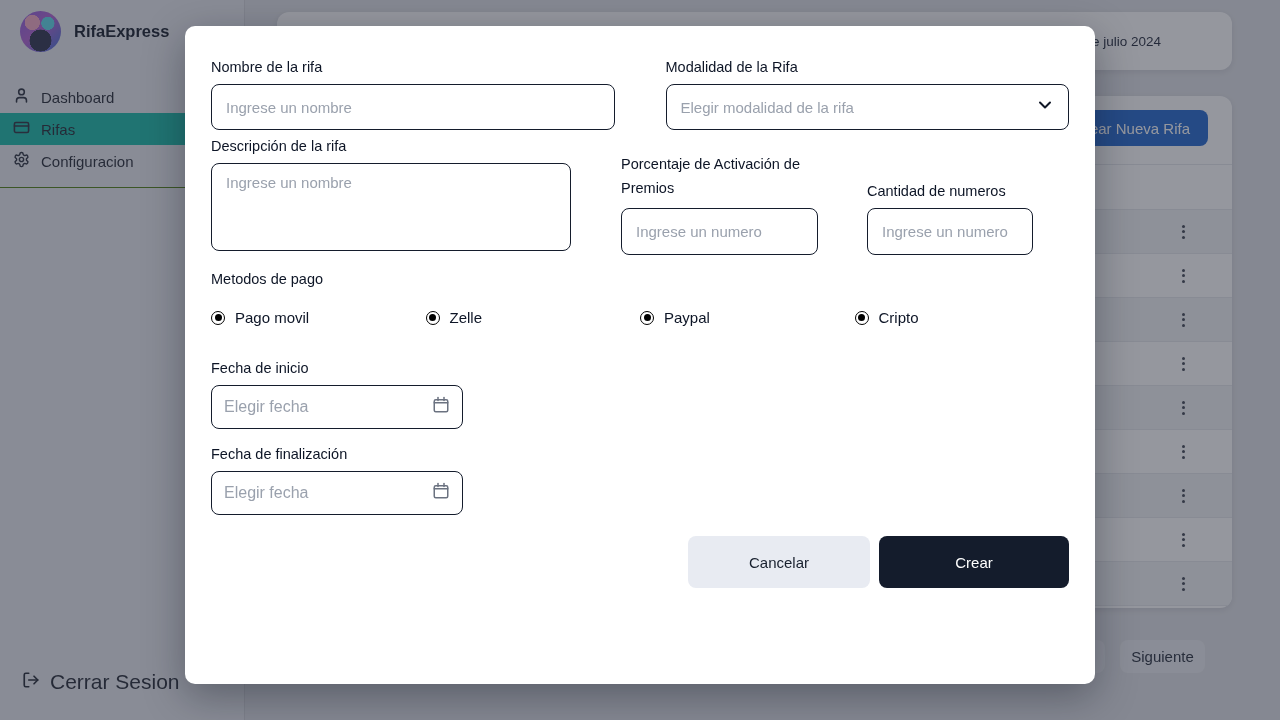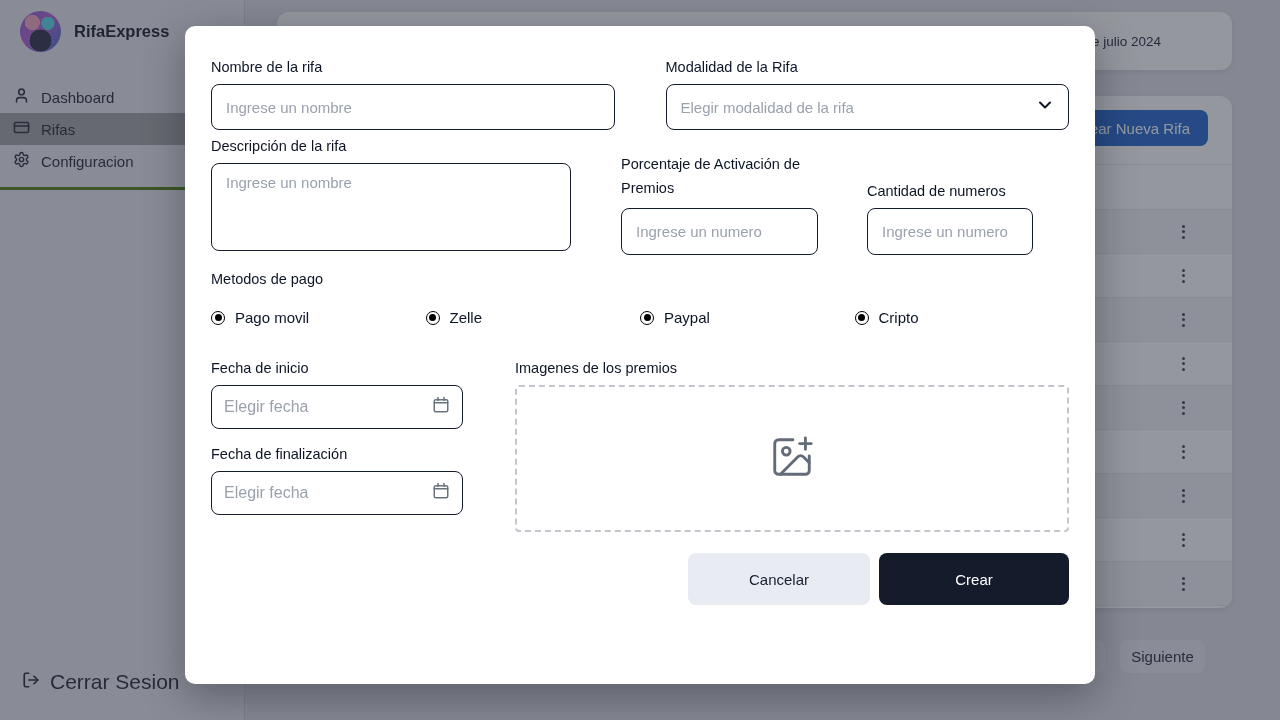--- a/index.html
+++ b/index.html
@@ -13,24 +13,24 @@
              background:#e7e9ee; border-right:1px solid #d0d2d9; }
   .brand { display:flex; align-items:center; gap:13px; padding:11px 0 11px 20px; }
   .avatar { width:41px; height:41px; border-radius:50%;
             background:
               radial-gradient(circle at 30% 28%, #f2a7c3 0 18%, transparent 19%),
               radial-gradient(circle at 68% 30%, #59d6e8 0 16%, transparent 17%),
               radial-gradient(circle at 50% 72%, #2b2f4a 0 30%, transparent 31%),
               linear-gradient(135deg,#8a5bdf 0%, #b05fd1 45%, #3b6fd6 100%); }
   .brand-name { font-size:16.5px; font-weight:700; color:#111827; }
 
-  nav.menu { margin-top:18px; padding-bottom:10px; border-bottom:3px solid #4d7c0f; }
+  nav.menu { margin-top:18px; padding-bottom:10px; border-bottom:1px solid #4d7c0f; }
   .nav-item { display:flex; align-items:center; gap:11px; height:32px; padding-left:13px;
               font-size:15px; color:#1f2430; cursor:pointer; }
-  .nav-item.active { background:#a3a3a3; }
+  .nav-item.active { background:#14b8a6; }
   .nav-item svg { flex:0 0 auto; }
 
   .logout { position:absolute; left:22px; bottom:26px; display:flex; align-items:center;
             gap:10px; font-size:21px; color:#1f2430; cursor:pointer; }
 
   .topcard { position:absolute; left:277px; top:12px; width:955px; height:58px;
              background:#ffffff; border-radius:12px; box-shadow:0 2px 6px rgba(20,24,40,.10); }
   .date-text { position:absolute; right:71px; top:50%; transform:translateY(-50%);
                font-size:13.5px; color:#1d2436; }
 
@@ -318,33 +318,19 @@
         <span>
           <svg width="18" height="18" viewBox="0 0 24 24" fill="none" stroke="#6b7280" stroke-width="2" stroke-linecap="round" stroke-linejoin="round">
               <rect x="3" y="5" width="18" height="16" rx="2"></rect>
               <line x1="8" y1="2" x2="8" y2="6"></line>
               <line x1="16" y1="2" x2="16" y2="6"></line>
               <line x1="3" y1="9" x2="21" y2="9"></line>
             </svg>
         </span>
       </div>
     </div>
-    <div class="upload-col">
-      <label class="flabel">Imagenes de los premios</label>
-      <div class="dropzone">
-        <span>
-          <svg width="46" height="46" viewBox="0 0 24 24" fill="none" stroke="#646b78" stroke-width="1.5" stroke-linecap="round" stroke-linejoin="round">
-              <path d="M16 5h6"></path>
-              <path d="M19 2v6"></path>
-              <path d="M21 11.5V19a2 2 0 0 1-2 2H5a2 2 0 0 1-2-2V5a2 2 0 0 1 2-2h7.5"></path>
-              <path d="m21 15-3.086-3.086a2 2 0 0 0-2.828 0L6 21"></path>
-              <circle cx="9" cy="9" r="2"></circle>
-            </svg>
-        </span>
-      </div>
-    </div>
   </div>
 
   <div class="footer">
     <button class="btn btn-cancel">Cancelar</button>
     <button class="btn btn-create">Crear</button>
   </div>
 </div>
 
 </body></html>

